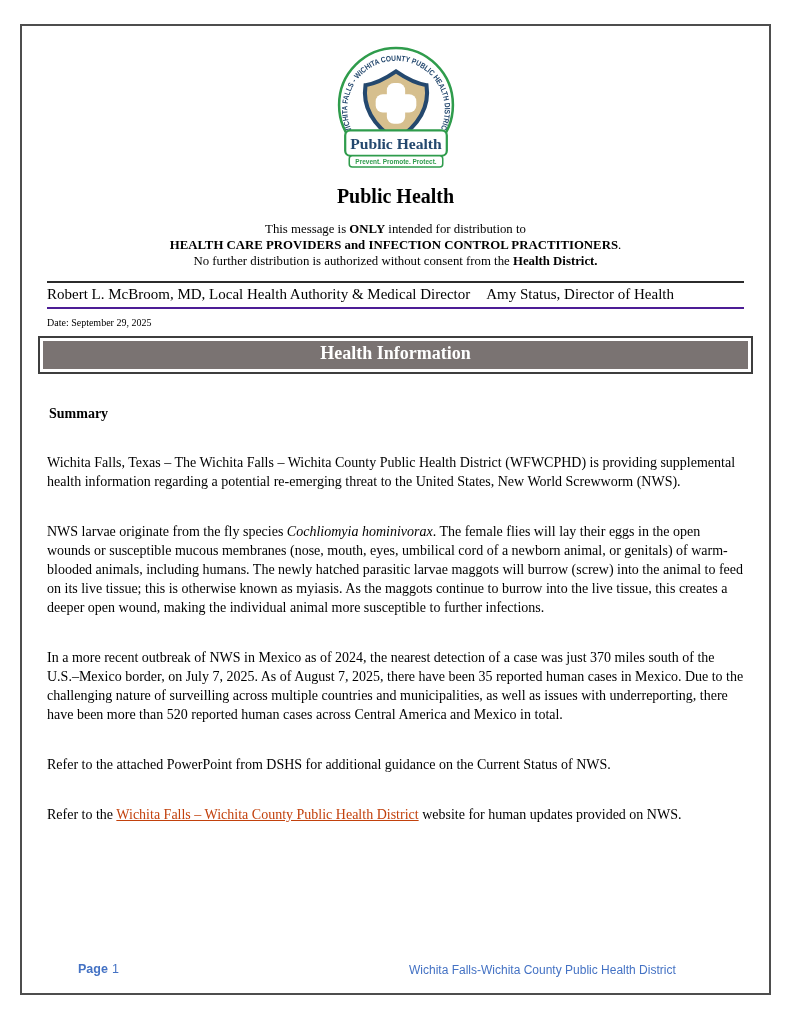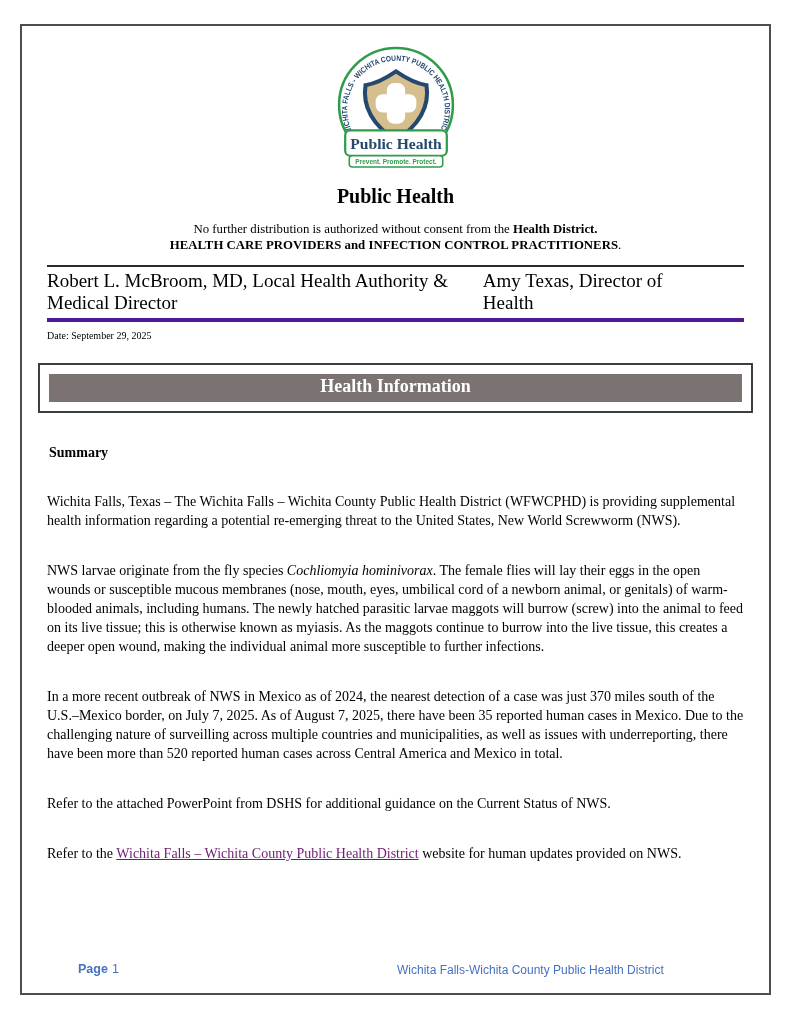--- a/index.html
+++ b/index.html
@@ -34,66 +34,66 @@
   .notice {
     text-align: center;
     font-size: 12.8px;
     line-height: 16px;
     margin-top: 13px;
   }
   .officials {
     display: flex;
     justify-content: space-between;
     border-top: 2px solid #2b2b2b;
-    border-bottom: 4px solid #4c1d95;
-    font-size: 19px;
+    border-bottom: 2px solid #4c1d95;
+    font-size: 15px;
     padding: 3px 0 4px;
     margin-top: 12px;
   }
   .officials .right { margin-right: 70px; }
   .date-line { font-size: 10px; margin: 8px 0 0; }
   .banner-outer {
-    margin: 22px -9px 0;
+    margin: 8px -9px 0;
     border: 2px solid #3e3e3e;
-    padding: 9px;
+    padding: 3px;
   }
   .banner-inner {
     background: #7a7372;
     color: #ffffff;
     font-weight: bold;
     font-size: 18px;
     text-align: center;
     padding: 2px 0 5px;
   }
   .section-heading {
     font-size: 14px;
     font-weight: bold;
     margin: 32px 2px 0;
   }
   .section-heading.resources { margin-top: 40px; }
   p.body {
     font-size: 14px;
     line-height: 19px;
     margin: 31px 0 0;
   }
-  a.doc-link { color: #701a75; cursor: pointer; }
+  a.doc-link { color: #c2410c; cursor: pointer; }
   .footer {
     position: absolute;
     left: 25px; right: 25px;
     bottom: 15px;
     height: 16px;
     font-family: "Liberation Sans", sans-serif;
     font-size: 12.5px;
     color: #4472c4;
     padding-left: 31px;
   }
   .footer .page-num b { margin-right: 4px; }
   .footer .district {
     position: absolute;
-    left: 350px; top: 1px;
+    left: 362px; top: 1px;
     font-size: 12px;
   }
 </style>
 </head>
 <body>
 
 <div class="page-frame">
   <div class="content">
 
     <div class="logo-row">
@@ -111,27 +111,28 @@
         <rect x="10" y="84" width="100" height="25" rx="5" fill="#ffffff" stroke="#2f9c4c" stroke-width="2.2"></rect>
         <text x="60" y="102.5" text-anchor="middle" font-family="Liberation Serif, serif" font-size="15" font-weight="bold" fill="#24486e" textLength="90" lengthAdjust="spacingAndGlyphs">Public Health</text>
         <rect x="14" y="109" width="92" height="11" rx="3" fill="#ffffff" stroke="#2f9c4c" stroke-width="1.5"></rect>
         <text x="60" y="117" text-anchor="middle" font-family="Liberation Sans, sans-serif" font-size="6.4" font-weight="bold" fill="#2f9c4c" textLength="80" lengthAdjust="spacingAndGlyphs">Prevent. Promote. Protect.</text>
       </svg>
     </div>
 
     <h1 class="doc-title">Public Health</h1>
 
     <div class="notice">
+      <div><span>This message is </span><b>ONLY</b><span> intended for distribution to</span></div>
+      <div><b>HEALTH CARE PROVIDERS and INFECTION CONTROL PRACTITIONERS</b><span>.</span></div>
       <div><span>No further distribution is authorized without consent from the </span><b>Health District.</b></div>
-      <div><b>HEALTH CARE PROVIDERS and INFECTION CONTROL PRACTITIONERS</b><span>.</span></div>
     </div>
 
     <div class="officials">
       <span class="left">Robert L. McBroom, MD, Local Health Authority &amp; Medical Director</span>
-      <span class="right">Amy Texas, Director of Health</span>
+      <span class="right">Amy Status, Director of Health</span>
     </div>
 
     <p class="date-line">Date: September 29, 2025</p>
 
     <div class="banner-outer">
       <div class="banner-inner">Health Information</div>
     </div>
 
     <h2 class="section-heading">Summary</h2>
 

